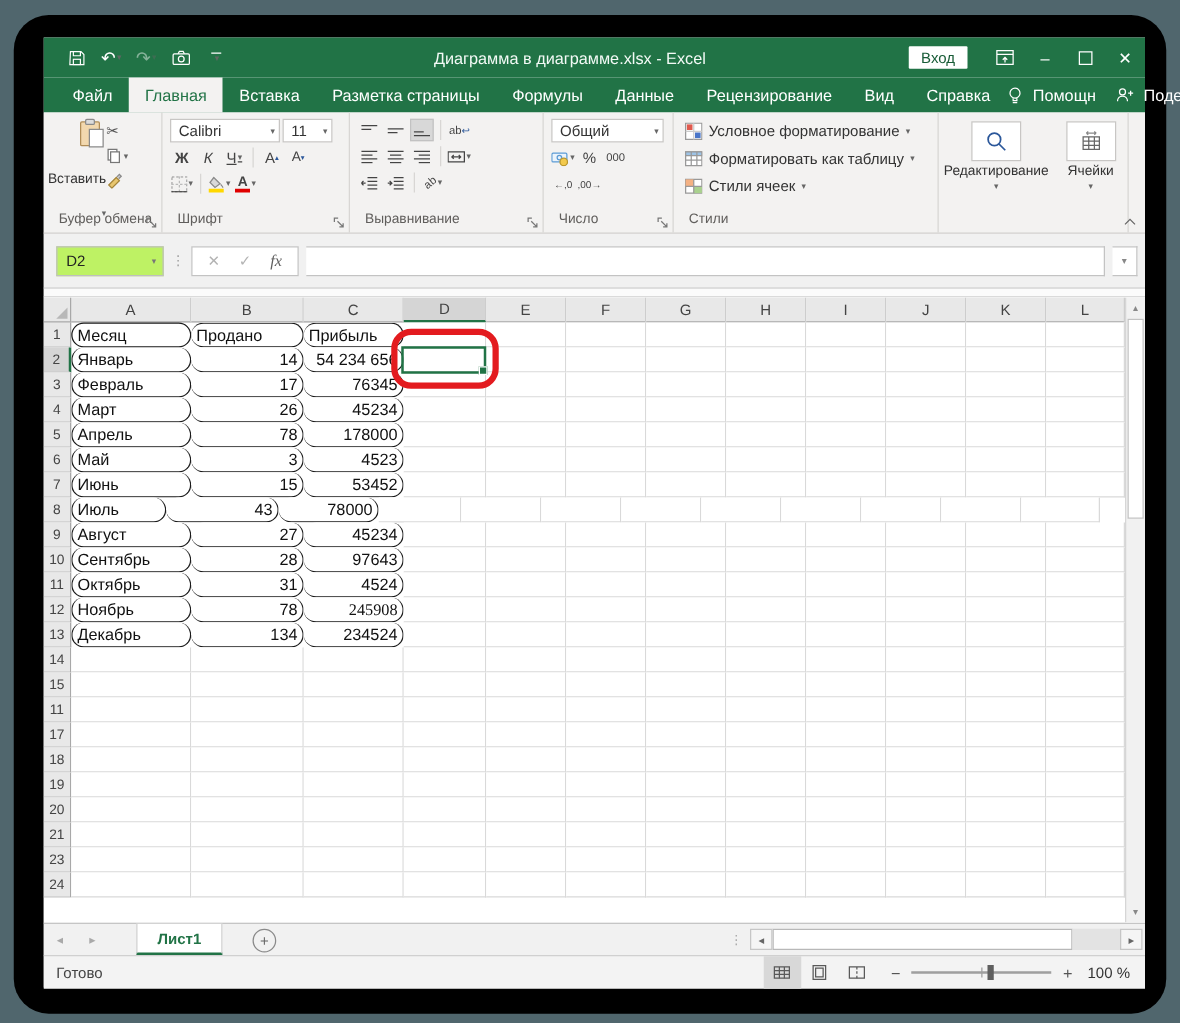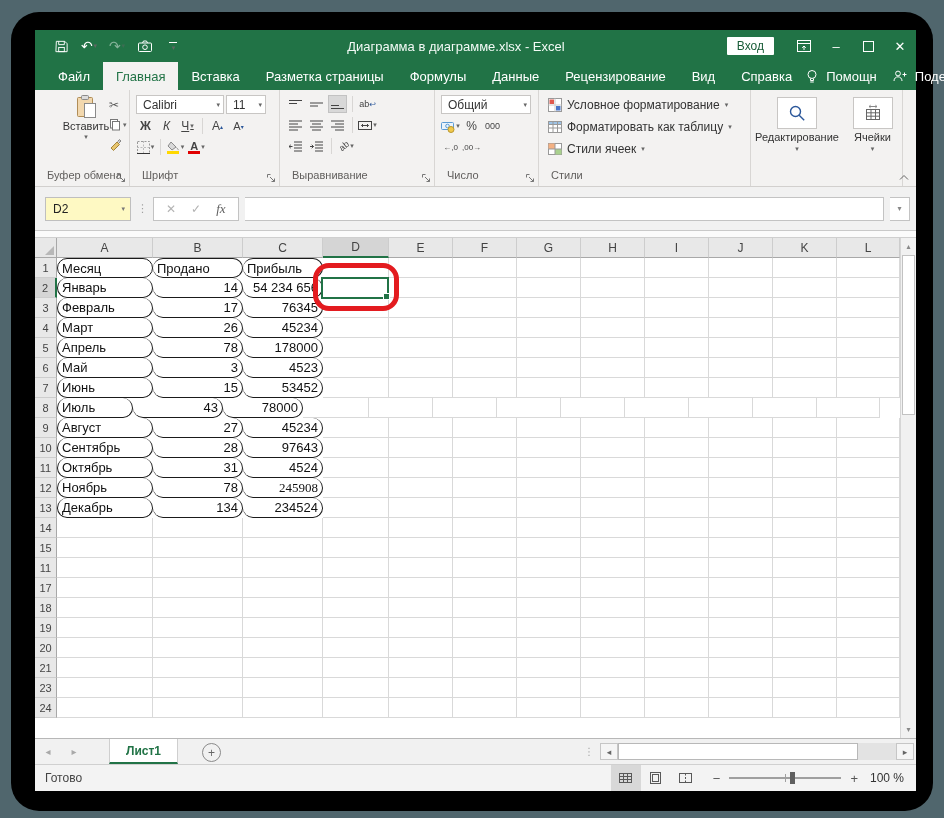--- a/index.html
+++ b/index.html
@@ -39,34 +39,34 @@
   .combo{display:flex;align-items:center;justify-content:space-between;background:#fff;border:1px solid #c8c6c4;height:19px;padding:0 3px 0 6px;font-size:12px;color:#333;box-sizing:border-box;}
   .combo .da{font-size:7px;color:#666;}
   .ibtn{min-width:19px;height:18px;display:flex;align-items:center;justify-content:center;color:#444;}
   .ibtn .da{font-size:7px;color:#666;margin-left:1px;}
   .ibtn.on{background:#d8d8d8;border:1px solid #c2c2c2;box-sizing:border-box;}
   .vsep{width:1px;height:16px;background:#d8d6d4;margin:0 3px;}
   .da{font-size:7px;color:#666;}
   .cbar{display:block;width:12px;height:3px;margin-top:0px;}
   
   .clipbody{display:flex;padding:4px 2px 0 4px;}
-  .paste{width:46px;display:flex;flex-direction:column;align-items:center;gap:1px;font-size:11px;color:#333;margin-left:24px;}
+  .paste{width:46px;display:flex;flex-direction:column;align-items:flex-end;gap:18px;font-size:11px;color:#333;}
   .clipmini{display:flex;flex-direction:column;gap:3px;padding-top:2px;}
   .mbtn{display:flex;align-items:center;gap:2px;height:17px;color:#555;font-size:12px;}
   
   .sbtn{display:flex;align-items:center;gap:5px;height:19px;font-size:12px;color:#333;white-space:nowrap;}
   
   .bigcol{display:flex;flex-direction:column;align-items:center;padding-top:7px;gap:2px;height:100%;box-sizing:border-box;}
   .bigbox{width:38px;height:30px;background:#fff;border:1px solid #c8c6c4;display:flex;align-items:center;justify-content:center;}
   .biglabel{font-size:11px;color:#333;}
   .collapse{position:absolute;right:5px;bottom:3px;width:14px;height:12px;display:flex;align-items:center;justify-content:center;}
 
   
   .fbar{height:44px;background:#f1f1f1;border-bottom:1px solid #c9c9c9;display:flex;align-items:center;padding:0 6px 0 10px;box-sizing:border-box;gap:6px;}
-  .namebox{width:86px;height:24px;background:#fef9c3;border:1px solid #bfbfbf;display:flex;align-items:center;box-sizing:border-box;}
+  .namebox{width:86px;height:24px;background:#bef264;border:1px solid #bfbfbf;display:flex;align-items:center;box-sizing:border-box;}
   .namebox .nbtext{flex:1;padding-left:7px;font-size:12px;color:#222;}
   .namebox .da{padding:0 5px;color:#777;}
   .fdots{color:#a0a0a0;font-size:11px;letter-spacing:-1px;}
   .fxpanel{display:flex;align-items:center;gap:15px;background:#fff;border:1px solid #c3c3c3;height:24px;padding:0 12px;box-sizing:border-box;}
   .fxcancel,.fxenter{color:#b3b3b3;font-size:12px;}
   .fxfx{font-family:"Liberation Serif",serif;font-style:italic;color:#5f5f5f;font-size:13px;}
   .finput{flex:1;height:24px;background:#fff;border:1px solid #c3c3c3;border-left:none;box-sizing:border-box;display:flex;align-items:center;padding-left:6px;color:#222;}
   .fexpand{width:20px;height:24px;background:#fff;border:1px solid #c3c3c3;border-left:none;box-sizing:border-box;display:flex;align-items:center;justify-content:center;color:#888;font-size:8px;}
 
   .gap{height:7px;background:#fbfbfb;border-bottom:1px solid #cfcfcf;box-sizing:border-box;}

